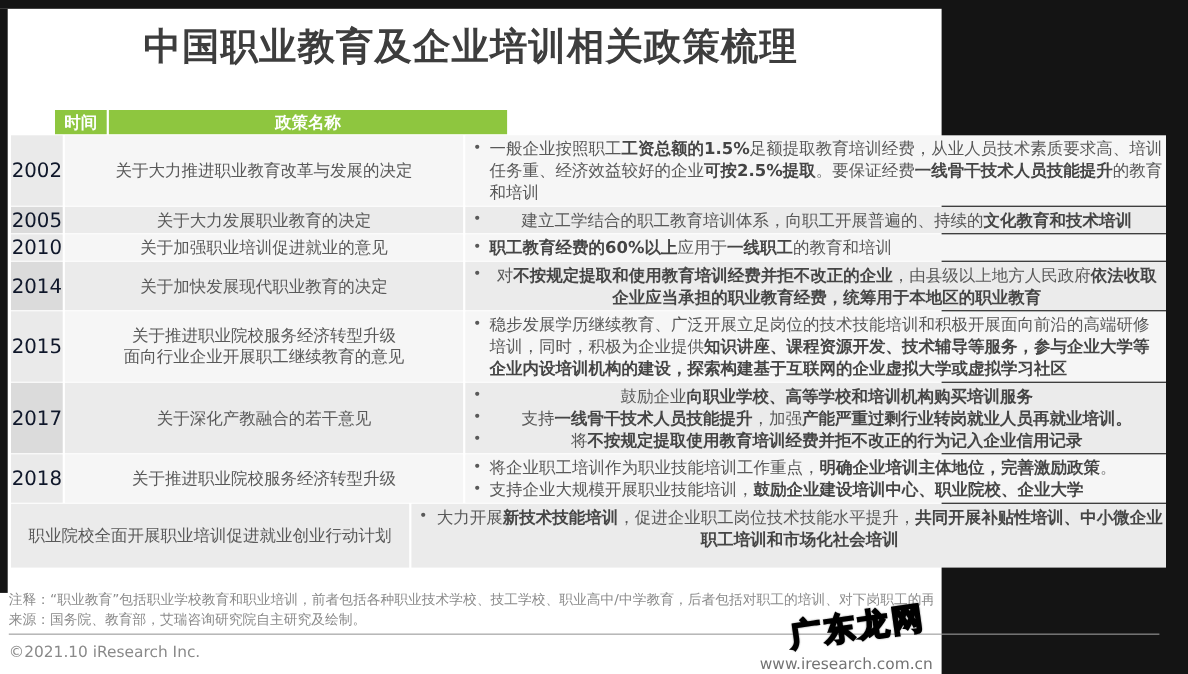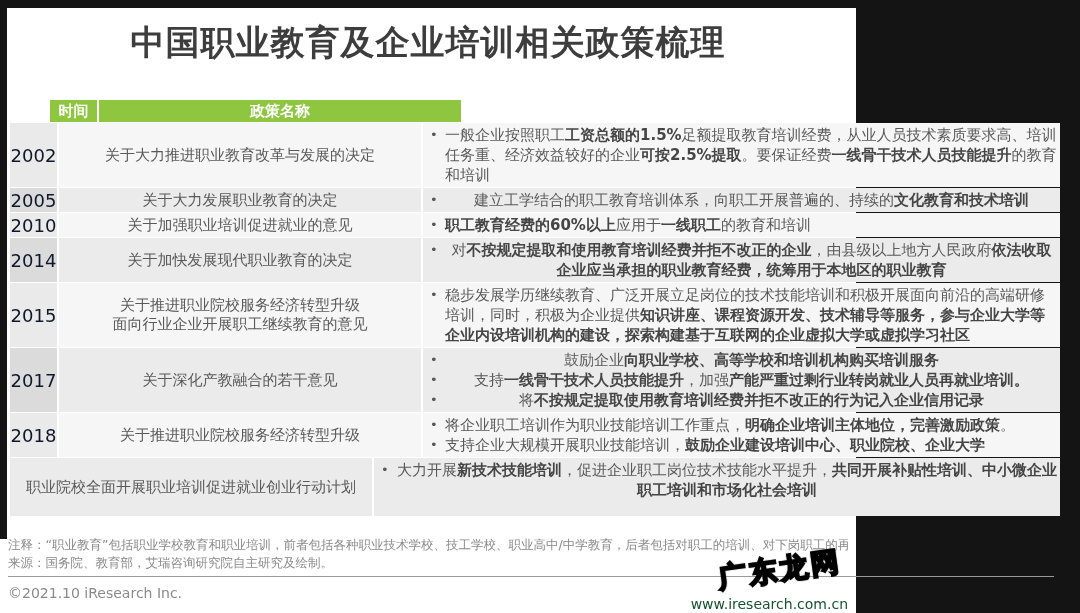--- a/index.html
+++ b/index.html
@@ -42,21 +42,21 @@
   }
   ul.bullets b{color:#454545;font-weight:bold;}
 
   .foot-note,.foot-source{
     position:absolute;left:8px;right:8px;font-size:12.5px;color:#8a8a8a;white-space:nowrap;overflow:hidden;
   }
   .foot-note{top:529px;}
   .foot-source{top:547px;}
   .foot-rule{position:absolute;left:8px;top:568px;width:1046px;border-top:1px solid #9a9a9a;}
   .foot-copy{position:absolute;left:8px;top:577px;font-size:14px;color:#8a8a8a;}
-  .foot-site{position:absolute;right:8px;top:588px;font-size:14px;color:#14532d;}
+  .foot-site{position:absolute;right:8px;top:588px;font-size:14px;color:#737373;}
 
   .watermark{
     position:absolute;right:14px;top:543px;z-index:5;
     font-size:28px;font-weight:bold;letter-spacing:3px;color:#ffffff;
     -webkit-text-stroke:2px #000000;
     text-shadow:0 0 2px #000,0 0 2px #000;
     transform:rotate(-8deg);
   }
 </style>
 </head>

